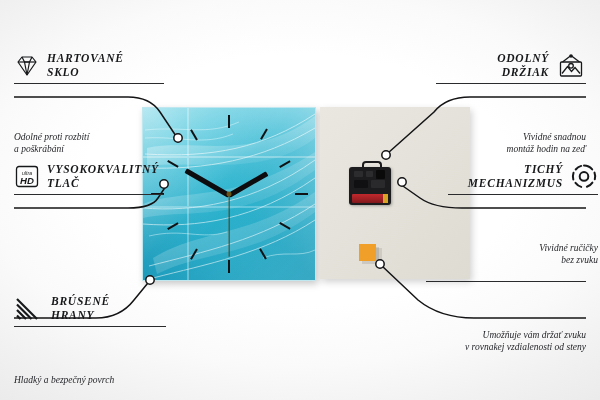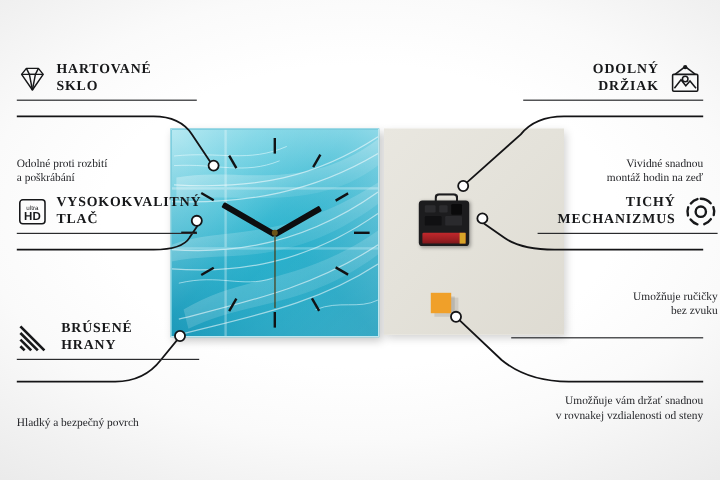--- a/index.html
+++ b/index.html
@@ -6,20 +6,21 @@
   body{
     width:600px;height:400px;overflow:hidden;
     font-family:"Liberation Serif", serif;
     background:#ffffff;
   }
   #stage{
     position:relative;width:600px;height:400px;
     background:
       radial-gradient(ellipse 85% 75% at 50% 45%, #ffffff 0%, #ffffff 42%, #fafafa 62%, #f1f1f1 80%, #e8e8e8 100%);
     overflow:hidden;
+    font-style:italic;
   }
 
   
   #wires{position:absolute;left:0;top:0;width:600px;height:400px;pointer-events:none;}
 
   
   .feature{position:absolute;}
   .feat-head{display:flex;align-items:center;gap:7px;}
   .feat-head.right{justify-content:flex-end;}
   .feat-title{
@@ -241,21 +242,21 @@
         <rect x="2.5" y="2.5" width="21" height="20" rx="2.5" fill="none" stroke="#17181a" stroke-width="1.3"></rect>
         <text x="13" y="11" text-anchor="middle" font-family="Liberation Sans, sans-serif" font-size="5.2" fill="#17181a">ultra</text>
         <text x="13" y="19.6" text-anchor="middle" font-family="Liberation Sans, sans-serif" font-size="9.6" font-weight="bold" fill="#17181a">HD</text>
       </svg>
       <div class="feat-title">VYSOKOKVALITNÝ
 TLAČ</div>
     </div>
     <div class="rule"></div>
   </div>
 
-  <div class="feature" style="left:14px;top:268px;width:152px;">
+  <div class="feature" style="left:14px;top:295px;width:152px;">
     <div class="feat-head">
       <svg class="ico" width="30" height="26" viewBox="0 0 30 26">
         <g stroke="#17181a" stroke-width="2.1">
           <path d="M2 4 L2 4"></path>
           <path d="M3 3 L23 23" stroke-width="2.2"></path>
           <path d="M3 8.5 L17.5 23" stroke-width="2.2"></path>
           <path d="M3 14 L12 23" stroke-width="2.2"></path>
           <path d="M3 19.5 L6.5 23" stroke-width="2.2"></path>
         </g>
       </svg>
@@ -296,23 +297,23 @@
           <path d="M24.5 9.6 a10.9 10.9 0 0 1 .3 6.6"></path>
           <path d="M22.4 19.6 a10.9 10.9 0 0 1 -5.5 4.2"></path>
           <path d="M11.2 23.9 a10.9 10.9 0 0 1 -5.7 -4"></path>
           <path d="M3.3 16.5 a10.9 10.9 0 0 1 .2 -6.7"></path>
           <path d="M5.7 6.5 a10.9 10.9 0 0 1 5.5 -3.6"></path>
         </g>
         <circle cx="14" cy="13.4" r="4.3" fill="none" stroke="#17181a" stroke-width="2"></circle>
       </svg>
     </div>
     <div class="rule"></div>
-    <div class="feat-desc ta-r">Umožňuje ručičky
+    <div class="feat-desc ta-r">Vividné ručičky
 bez zvuku</div>
   </div>
 
   <div class="feature" style="left:426px;top:277px;width:160px;">
     <div class="rule"></div>
-    <div class="feat-desc ta-r">Umožňuje vám držať snadnou
+    <div class="feat-desc ta-r">Umožňuje vám držať zvuku
 v rovnakej vzdialenosti od steny</div>
   </div>
 
 </div>
 
 </body></html>

